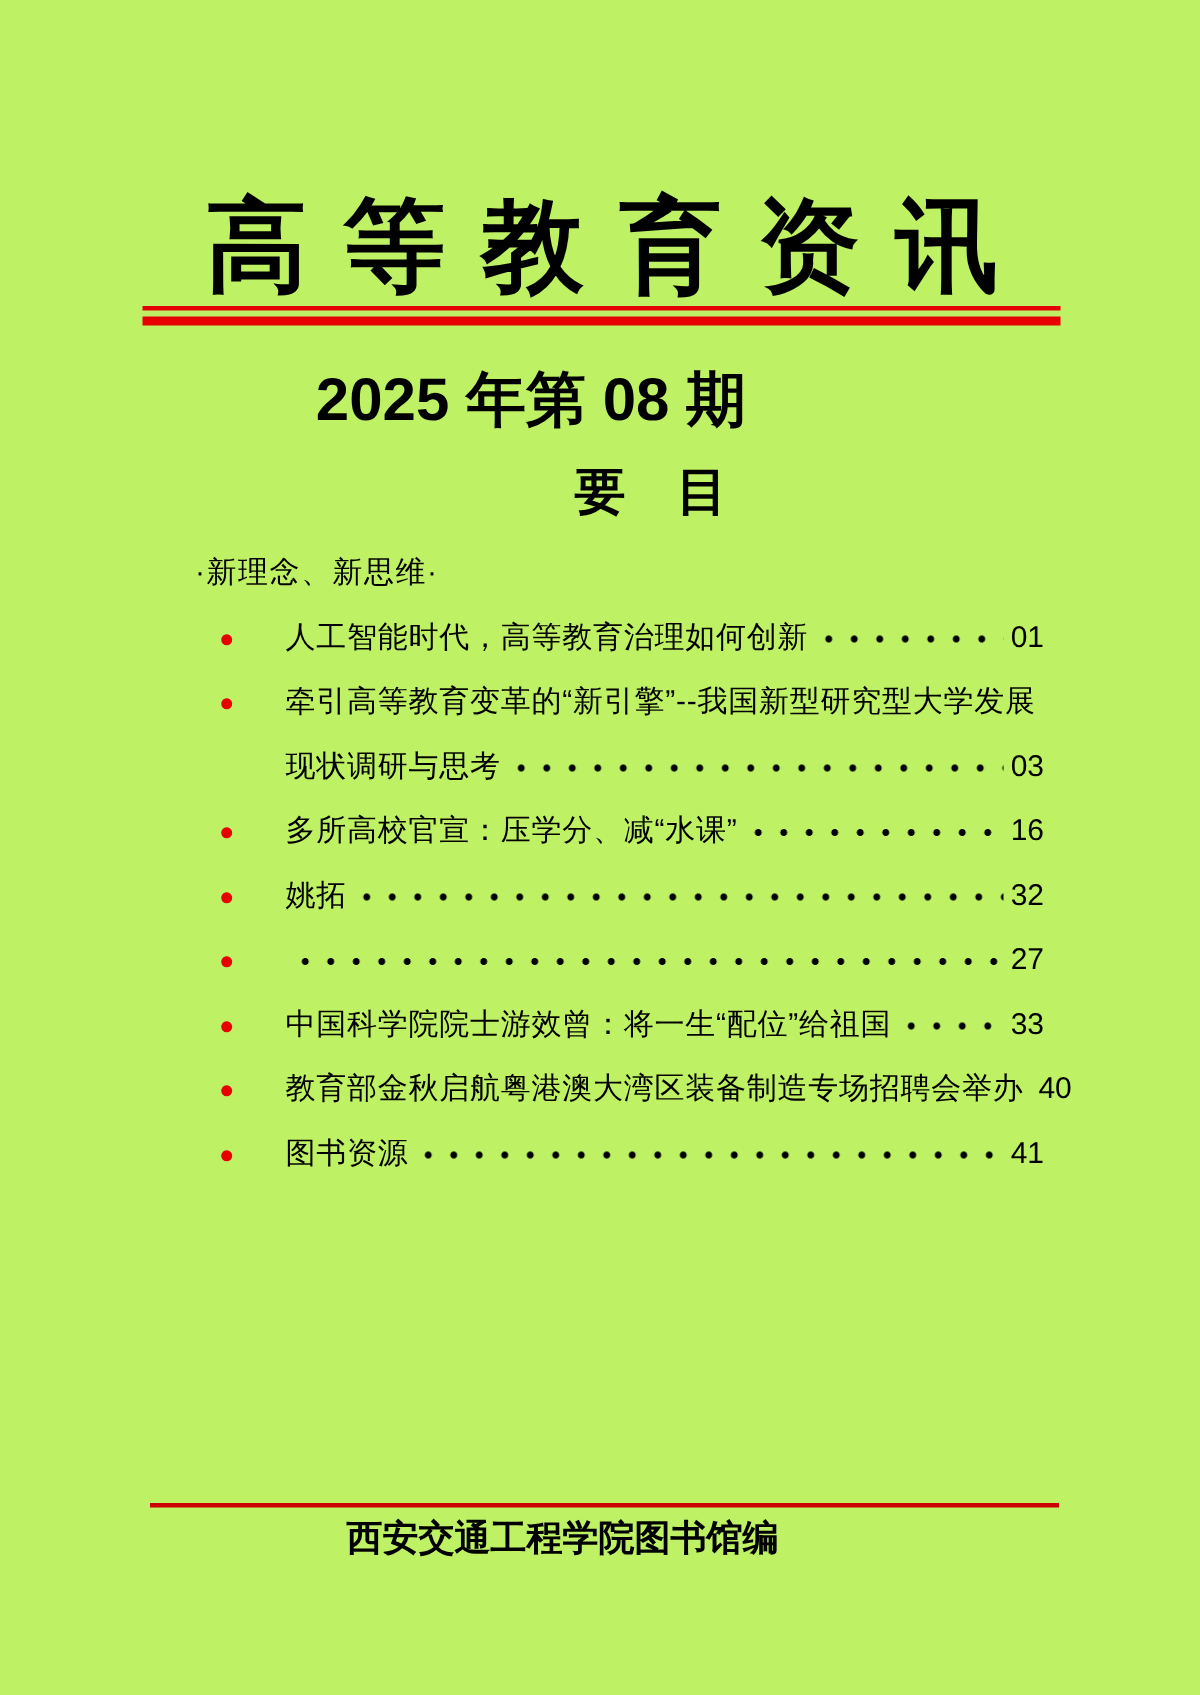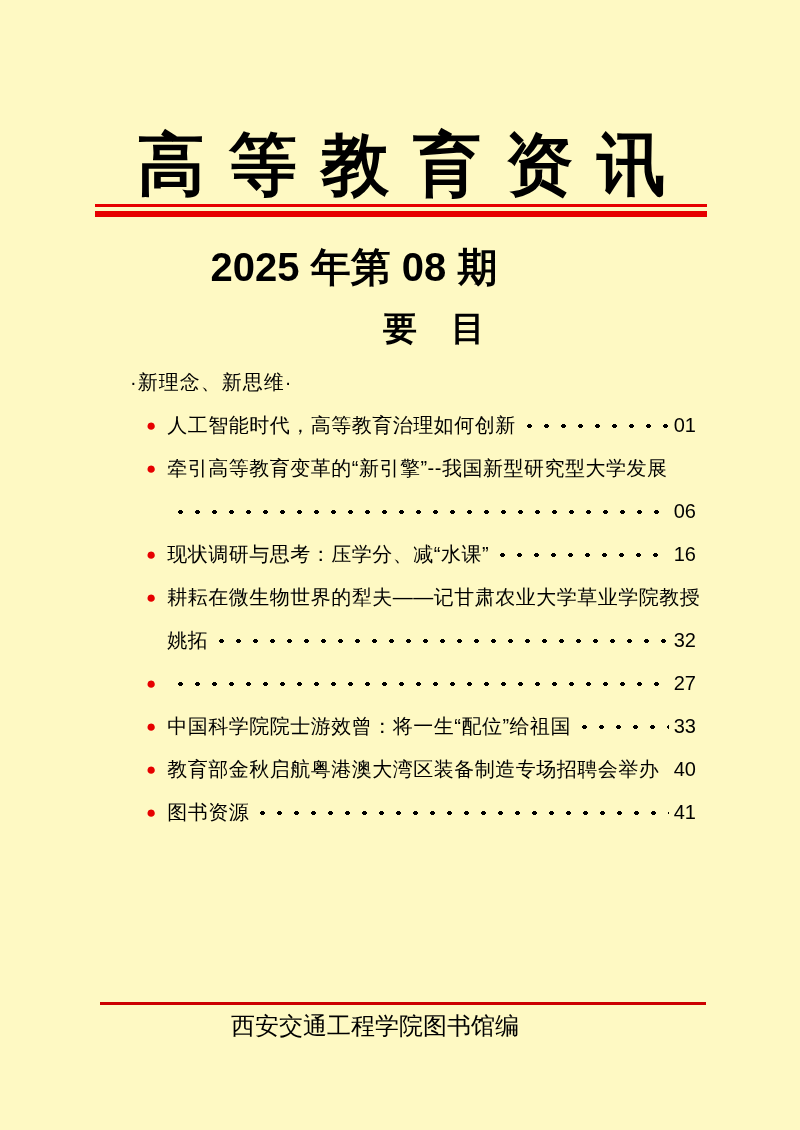--- a/index.html
+++ b/index.html
@@ -2,21 +2,21 @@
 <html><head>
 <meta charset="utf-8">
 <style>
   * { margin: 0; padding: 0; box-sizing: border-box; }
   html, body { background: #888; }
   .page {
     position: relative;
     width: 800px;
     height: 1130px;
     margin: 0 auto;
-    background: #fef9c3;
+    background: #bef264;
     font-family: "Liberation Sans", "DejaVu Sans", sans-serif;
     color: #000;
     overflow: hidden;
   }
 
   
   .masthead {
     position: absolute;
     top: 128px;
     left: 95px;
@@ -76,21 +76,21 @@
   }
   .toc-item { display: flex; align-items: flex-start; padding-left: 16px; }
   .bullet {
     flex: none;
     color: #e60000;
     font-size: 17px;
     line-height: 43px;
     margin-right: 11px;
   }
   .item-body { flex: 1; min-width: 0; }
-  .item-line { display: flex; line-height: 43px; }
+  .item-line { display: flex; line-height: 43px; margin-left: 23px; }
   .line-text { flex: none; white-space: nowrap; letter-spacing: 0.5px; }
   .leader {
     flex: 1;
     margin: 0 5px;
     background-image: radial-gradient(circle, #000 2.1px, transparent 2.5px);
     background-size: 17px 10px;
     background-position: left center;
     background-repeat: repeat-x;
   }
   .leader.none { background: none; }
@@ -105,21 +105,21 @@
     height: 3px;
     background: #cc0000;
   }
   .footer-text {
     position: absolute;
     top: 1009px;
     left: 0; width: 664px;
     text-align: center;
     text-indent: 86px;
     font-size: 24px;
-    font-weight: normal;
+    font-weight: bold;
     line-height: 34px;
     white-space: nowrap;
   }
 </style>
 </head>
 <body>
 
 <div class="page">
 
   <div class="masthead">高等教育资讯</div>
@@ -149,44 +149,42 @@
       </div>
     </div>
 
     <div class="toc-item">
       <span class="bullet">●</span>
       <div class="item-body">
         <div class="item-line">
           <span class="line-text">牵引高等教育变革的“新引擎”--我国新型研究型大学发展</span>
         </div>
         <div class="item-line">
-          <span class="leader"></span>
-          <span class="page-num">06</span>
-        </div>
-      </div>
-    </div>
-
-    <div class="toc-item">
-      <span class="bullet">●</span>
-      <div class="item-body">
-        <div class="item-line">
-          <span class="line-text">现状调研与思考：压学分、减“水课”</span>
+          <span class="line-text">现状调研与思考</span>
+          <span class="leader"></span>
+          <span class="page-num">03</span>
+        </div>
+      </div>
+    </div>
+
+    <div class="toc-item">
+      <span class="bullet">●</span>
+      <div class="item-body">
+        <div class="item-line">
+          <span class="line-text">多所高校官宣：压学分、减“水课”</span>
           <span class="leader"></span>
           <span class="page-num">16</span>
         </div>
       </div>
     </div>
 
 
     <div class="toc-item">
       <span class="bullet">●</span>
       <div class="item-body">
-        <div class="item-line">
-          <span class="line-text">耕耘在微生物世界的犁夫——记甘肃农业大学草业学院教授</span>
-        </div>
         <div class="item-line">
           <span class="line-text">姚拓</span>
           <span class="leader"></span>
           <span class="page-num">32</span>
         </div>
       </div>
     </div>
 
     <div class="toc-item">
       <span class="bullet">●</span>

